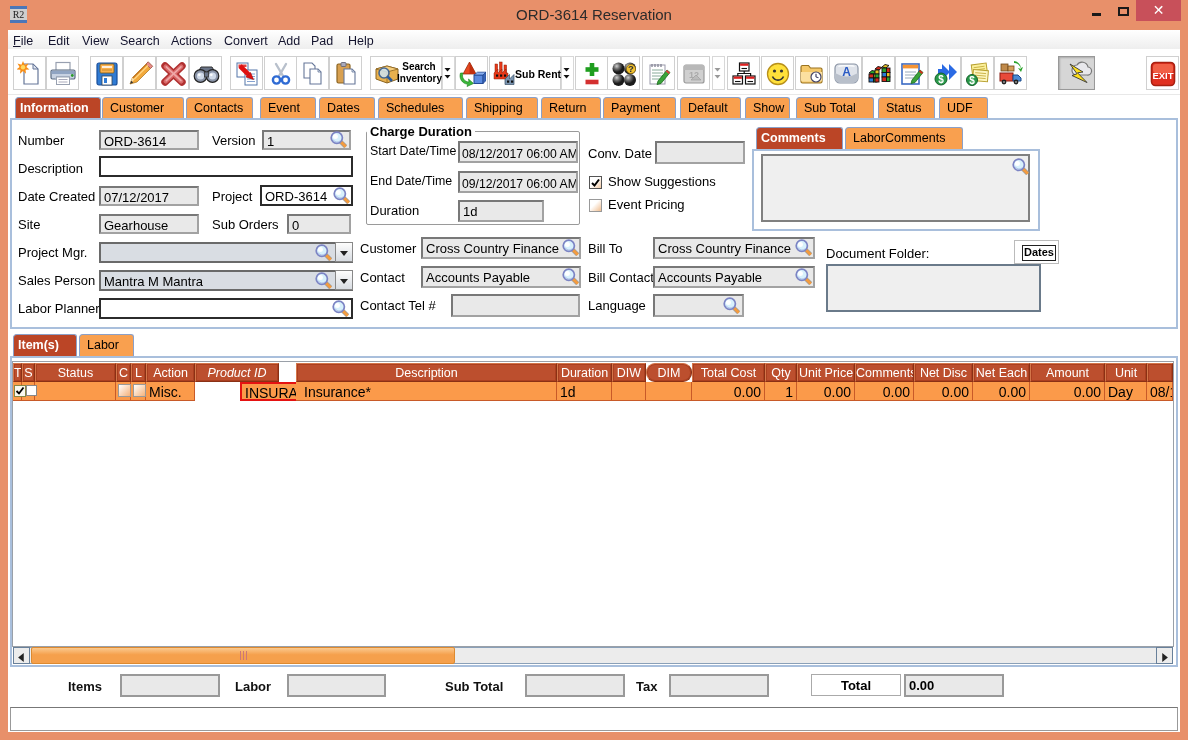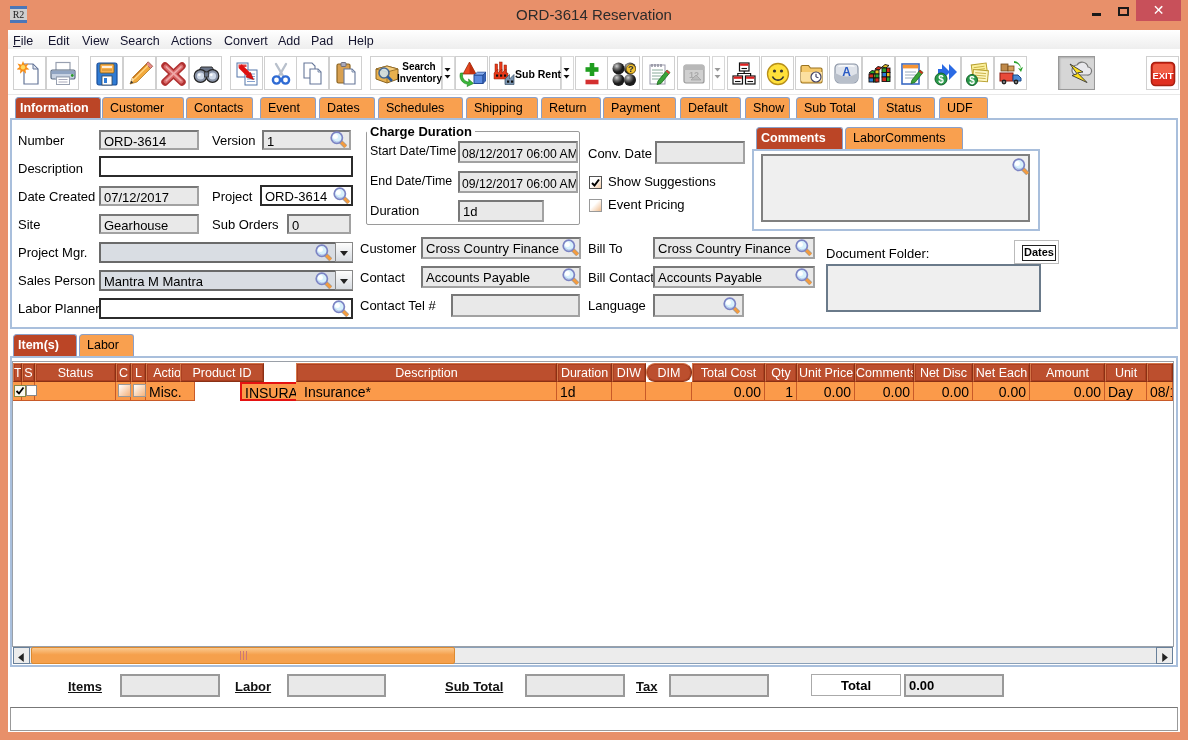--- a/index.html
+++ b/index.html
@@ -24,21 +24,21 @@
 .fld { position:absolute; background:#E9E9E9; border:2px solid; border-color:#787878 #a2a2a2 #a2a2a2 #787878; font-size:13px; line-height:14px; color:#000; padding:3px 3px 0; white-space:nowrap; overflow:hidden; }
 .fldw { background:#fff; border:2px solid #2b2b2b; }
 .flddd { background:#D9DDE3; border:2px solid #6A6A6A; }
 .mag { position:absolute; width:17px; height:17px; }
 .ddarrow { position:absolute; width:18px; height:20px; background:linear-gradient(#fdfdfd,#d8dce2); border:1px solid #888; }
 .ddarrow:after { content:""; position:absolute; left:4px; top:8px; border-left:4px solid transparent; border-right:4px solid transparent; border-top:5px solid #222; }
 .th { position:absolute; top:363px; height:19px; background:#BC4F2E; border-top:1px solid #D4764A; border-left:1px solid #D4764A; border-right:1px solid #8a3015; border-bottom:1px solid #8a3015; box-shadow:inset 0 0 0 1px rgba(150,45,15,0.45); color:#fff; font-size:12.5px; text-align:center; line-height:18px; overflow:hidden; white-space:nowrap; }
 .td { position:absolute; top:382px; height:19px; background:#FB9A4A; border-right:1px solid #C85A28; border-bottom:1px solid #C85A28; font-size:14px; line-height:14px; color:#000; padding:3px 3px 0; white-space:nowrap; overflow:hidden; }
 .num { text-align:right; }
 .cbx { position:absolute; width:12px; height:12px; background:#fff; border:1px solid #555; } .cbx svg { position:absolute; left:0; top:0; display:block; }
-.footlbl { position:absolute; font-size:13px; font-weight:bold; color:#111;text-decoration:underline; }
+.footlbl { position:absolute; font-size:13px; font-weight:bold; color:#111; }
 .footfld { position:absolute; top:674px; height:23px; background:#E9E9E9; border:2px solid #999; }
 </style>
 </head>
 <body>
 <div id="title">ORD-3614 Reservation</div>
 <div id="r2icon">R2</div>
 <div id="minbtn"></div>
 <div id="maxbtn"></div>
 <div id="closebtn">✕</div>
 <div id="win"></div>
@@ -529,21 +529,21 @@
 <div class="tab tabsel" style="left:13px; top:334px; width:64px; height:22px; line-height:21px;">Item(s)</div>
 <div class="tab" style="left:79px; top:334px; width:55px; height:22px; line-height:21px;">Labor</div>
 <div class="panel" style="left:10px; top:356px; width:1168px; height:311px;"></div>
 <div style="position:absolute; left:12px; top:361px; width:1162px; height:286px; border:1px solid #9aa0a8;"></div>
 <div class="th" style="left:13px; width:9px;">T</div>
 <div class="th" style="left:22px; width:13px;">S</div>
 <div class="th" style="left:35px; width:81px;">Status</div>
 <div class="th" style="left:116px; width:15px;">C</div>
 <div class="th" style="left:131px; width:15px;">L</div>
 <div class="th" style="left:146px; width:49px;">Action</div>
-<div class="th" style="left:180px; width:84px;">Product ID</div>
+<div class="th" style="left:195px; width:84px;font-style:italic;">Product ID</div>
 <div class="th" style="left:296px; width:261px;">Description</div>
 <div class="th" style="left:557px; width:55px;">Duration</div>
 <div class="th" style="left:612px; width:34px;">DIW</div>
 <div class="th" style="left:646px; width:46px;border-radius:9px;">DIM</div>
 <div class="th" style="left:692px; width:73px;">Total Cost</div>
 <div class="th" style="left:765px; width:32px;">Qty</div>
 <div class="th" style="left:797px; width:58px;">Unit Price</div>
 <div class="th" style="left:855px; width:59px;">Comments</div>
 <div class="th" style="left:914px; width:59px;">Net Disc</div>
 <div class="th" style="left:973px; width:57px;">Net Each</div>

